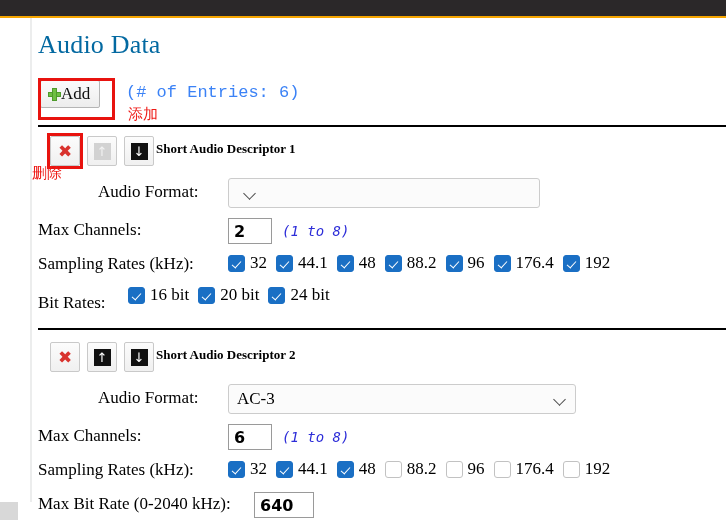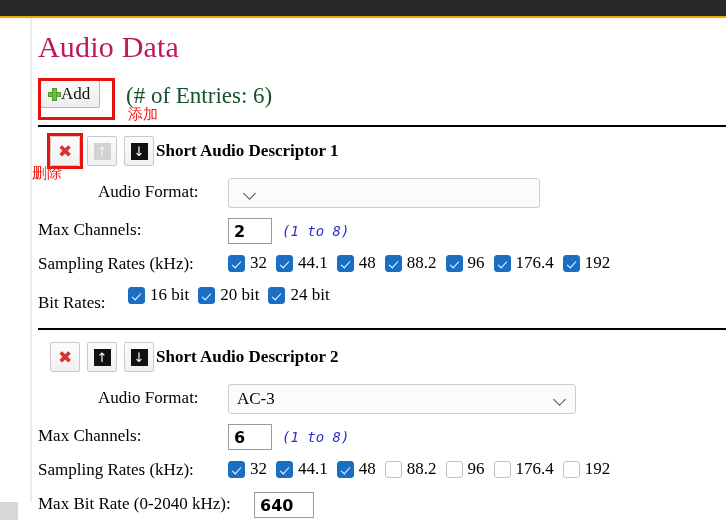--- a/index.html
+++ b/index.html
@@ -58,22 +58,22 @@
   
   .page {
     position: absolute;
     left: 32px; top: 18px;
     width: 694px;
     height: 502px;
   }
   .page-title {
     position: absolute;
     left: 6px; top: 12px;
-    font-size: 30px;
-    color: #be185d;
+    font-size: 26px;
+    color: #0369a1;
     letter-spacing: .2px;
     white-space: nowrap;
   }
   
   .add-row {
     position: absolute;
     left: 6px; top: 60px;
     height: 34px;
   }
   .add-button {
@@ -118,23 +118,24 @@
     box-sizing: border-box;
     pointer-events: none;
   }
   .annot-box.add {
     left: 0; top: 0;
     width: 77px; height: 42px;
   }
   .entries-count {
     position: absolute;
     left: 88px; top: 5px;
-    font-size: 23px;
-    color: #14532d;
-    white-space: nowrap;
+    font-size: 17px;
+    color: #3b82f6;
+    white-space: nowrap;
+    font-family: Liberation Mono, monospace;
   }
   .annot-text {
     position: absolute;
     color: #ee1b17;
     font-family: "DejaVu Sans", sans-serif;
     font-size: 15px;
     white-space: nowrap;
   }
   .annot-text.add-cn { left: 90px; top: 27px; }
   .annot-text.del-cn { left: 0px;  top: 28px; }
@@ -181,21 +182,21 @@
     font-family: "DejaVu Sans", sans-serif;
     font-size: 13px;
     line-height: 1;
   }
   .arrow-box.on  { background: #111111; color: #ffffff; }
   .arrow-box.off { background: #d2d2d2; color: #f2f2f2; }
 
   .desc-title {
     position: absolute;
     top: 5px;
-    font-size: 17px;
+    font-size: 13px;
     font-weight: bold;
     color: #000000;
     white-space: nowrap;
   }
   .annot-box.del {
     width: 36px; height: 36px;
   }
   
   .row {
     position: absolute;

